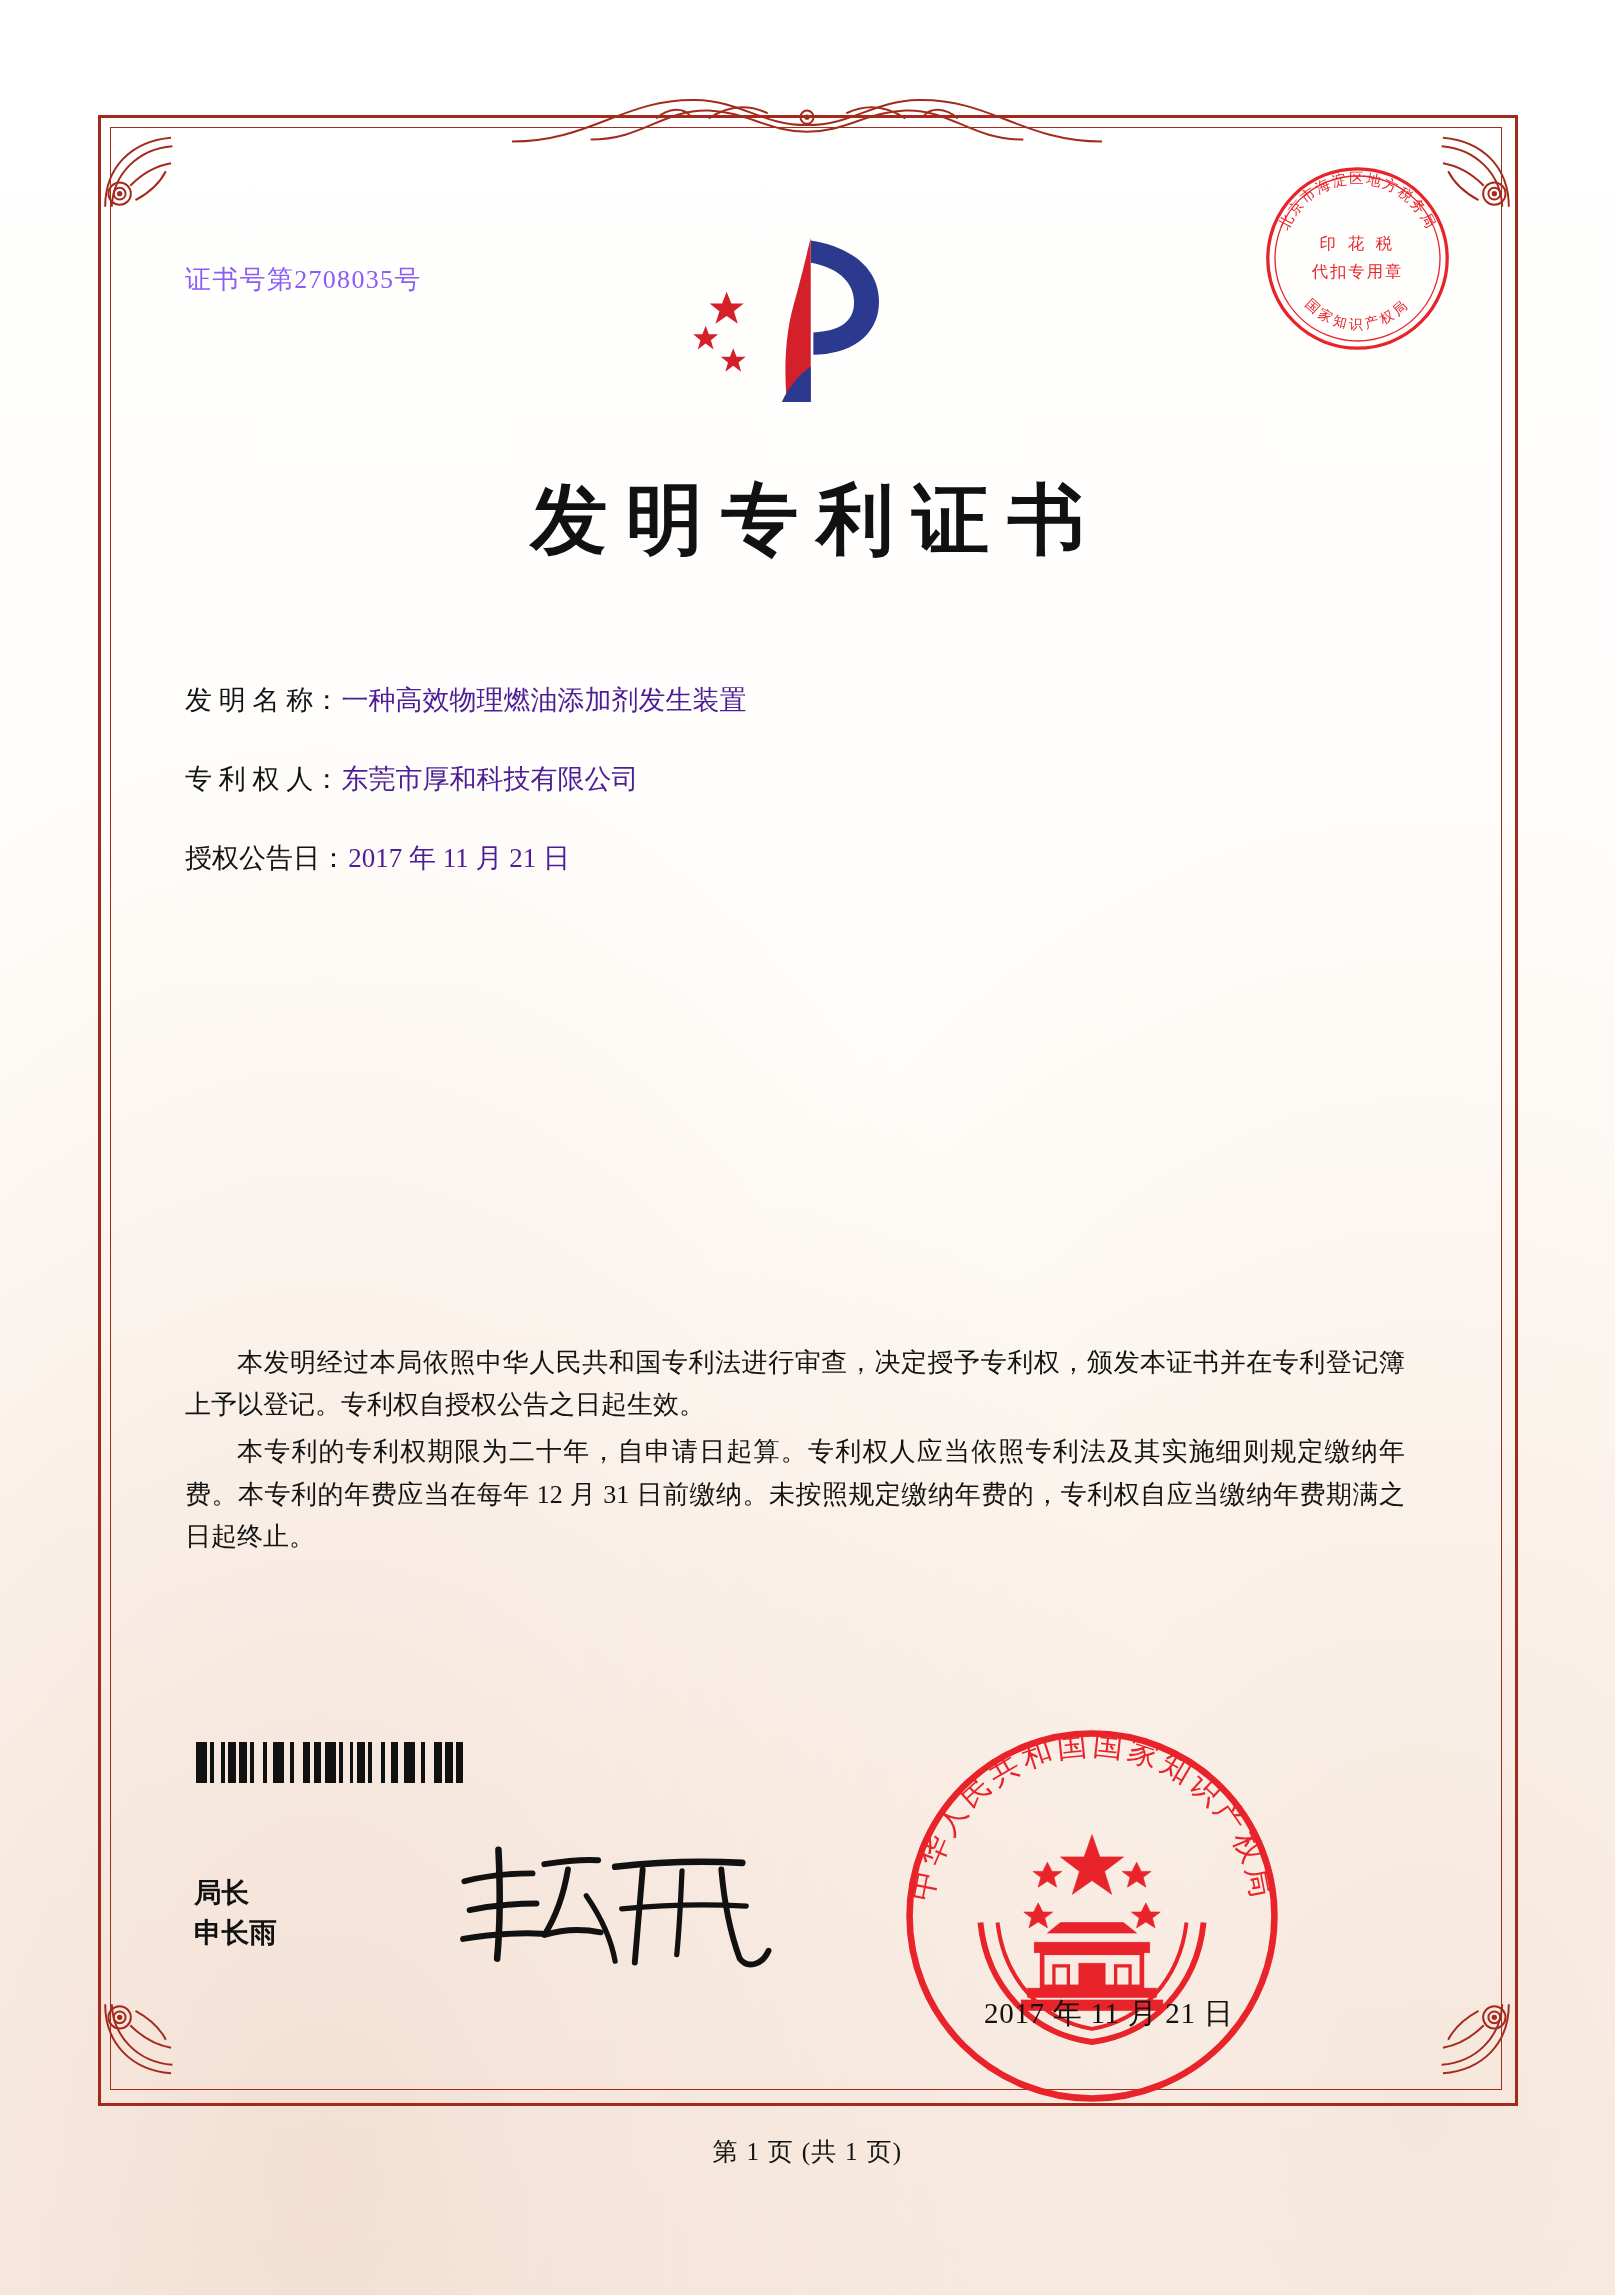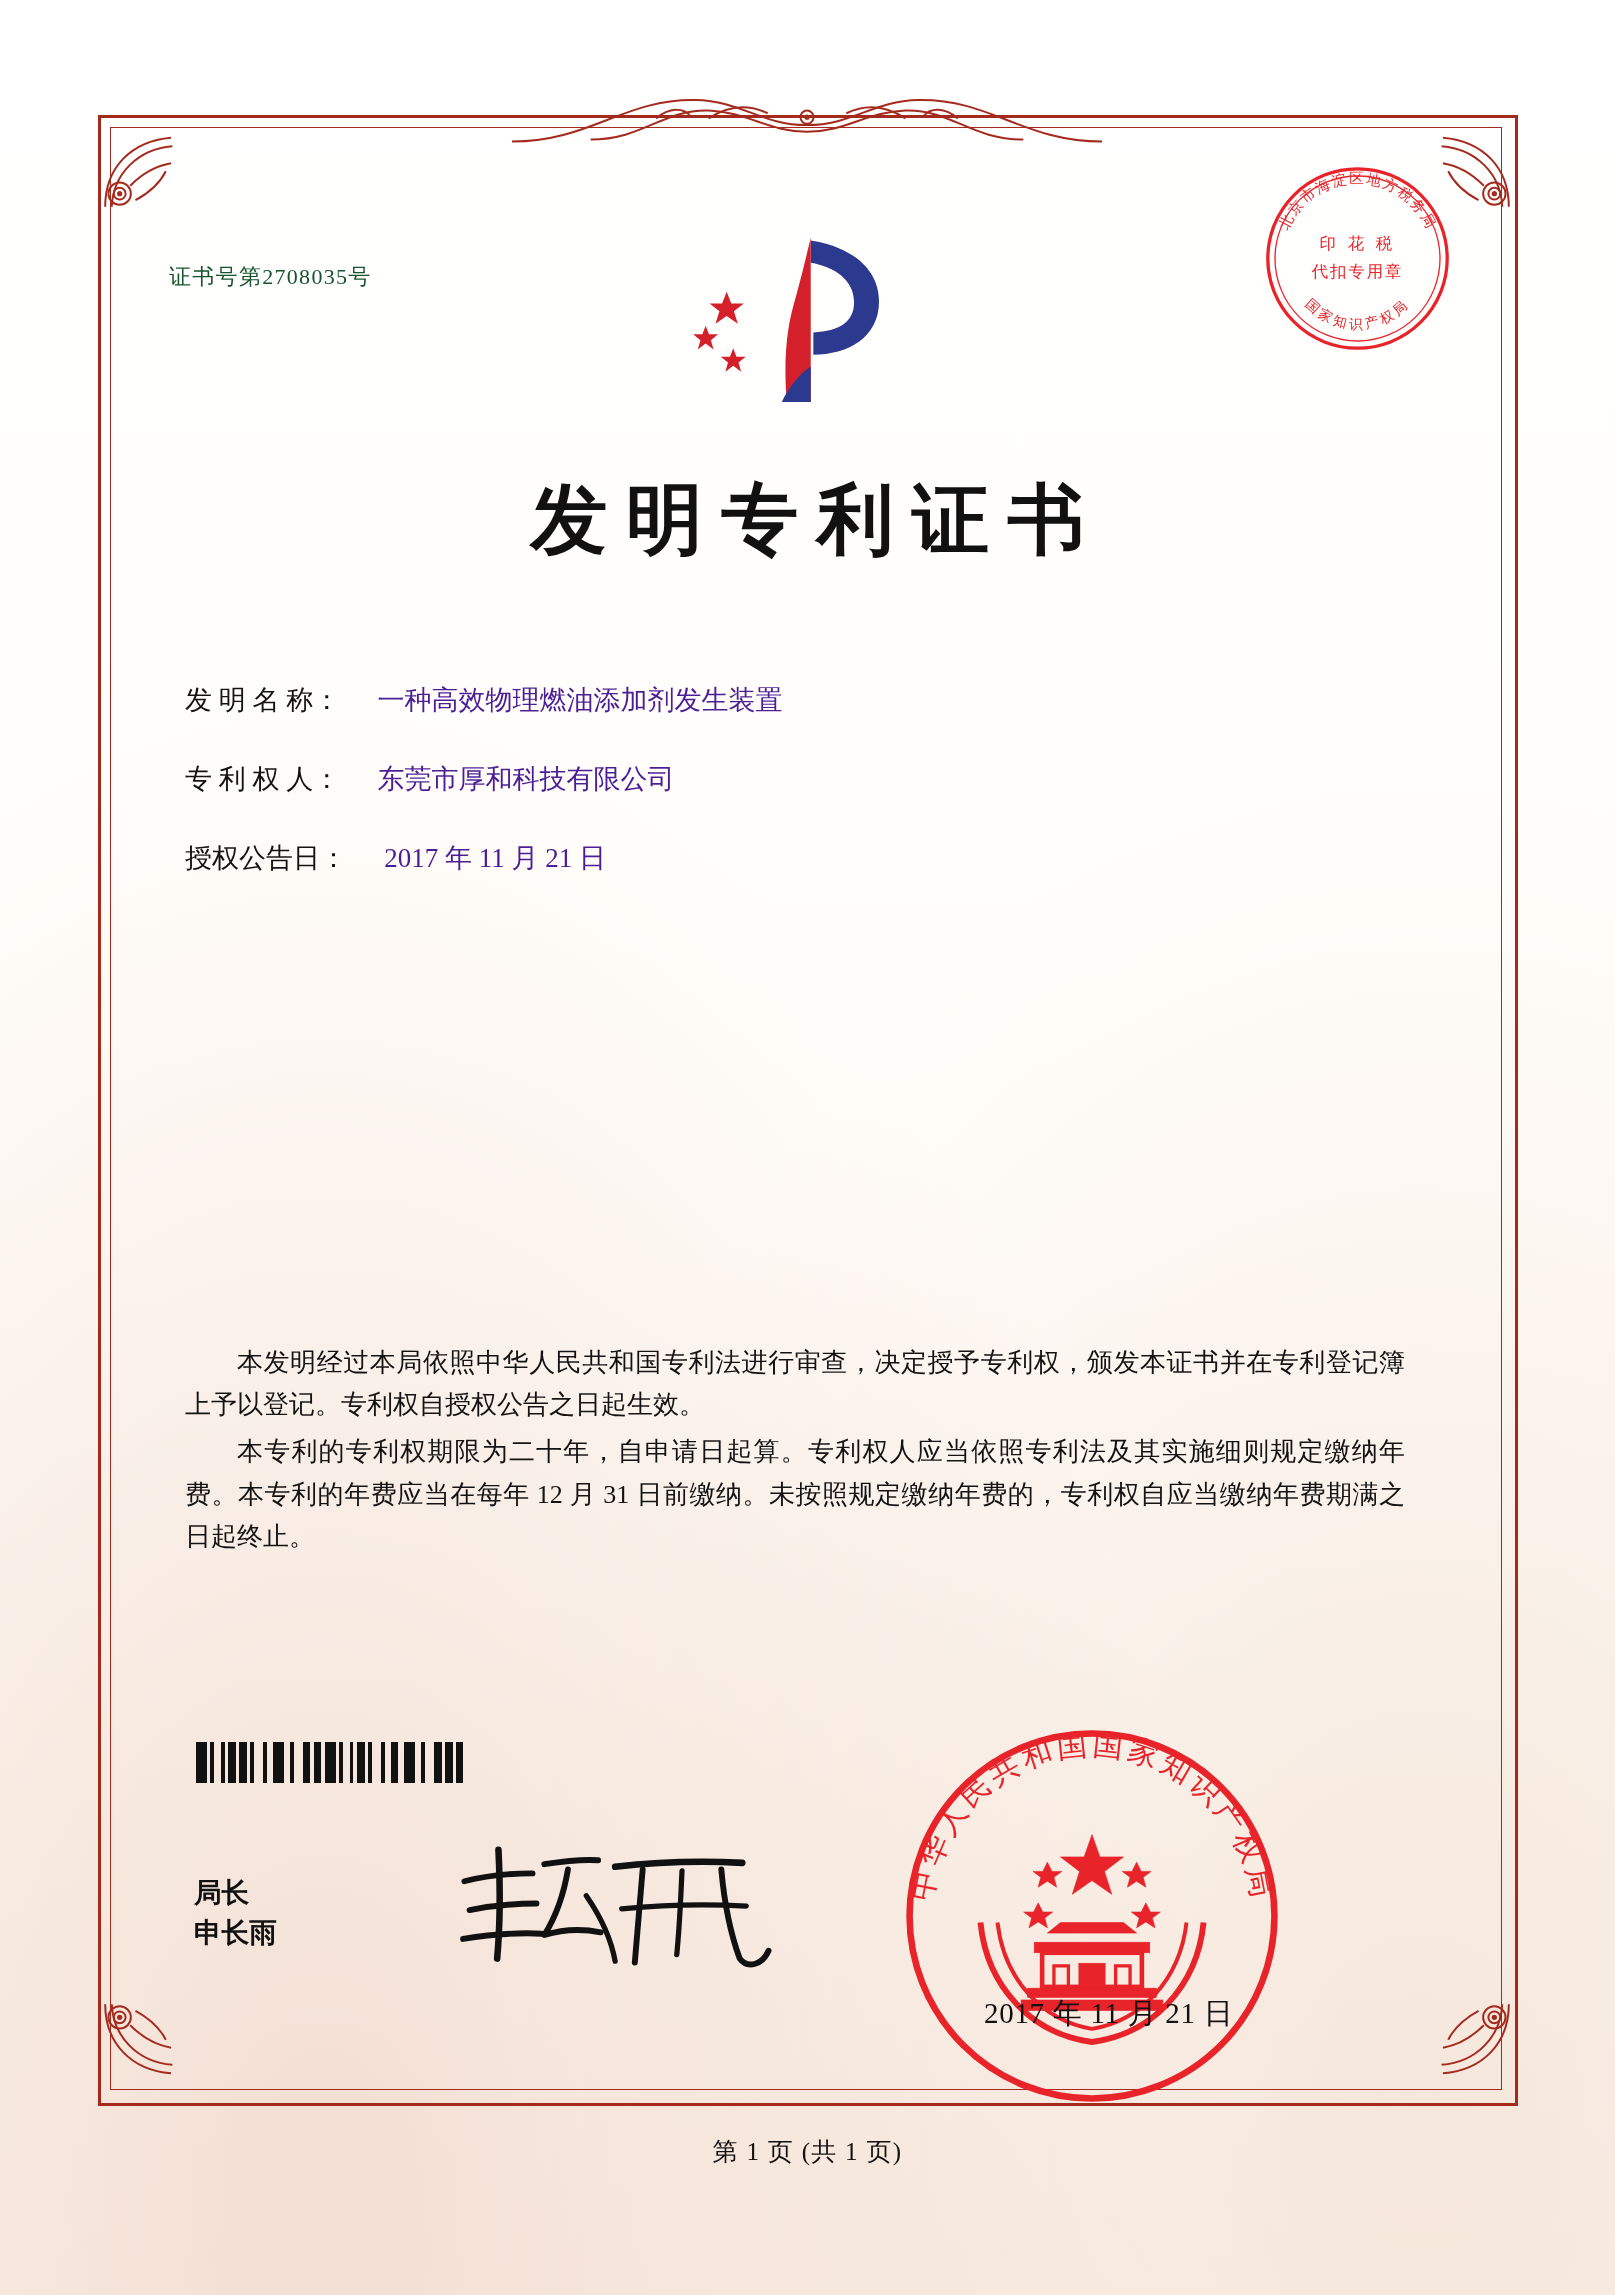--- a/index.html
+++ b/index.html
@@ -64,25 +64,25 @@
     left: 512px;
     top: 79px;
     width: 590px;
     height: 79px;
   }
   .top-ornament svg { width: 100%; height: 100%; display: block; }
 
   
   .cert-number {
     position: absolute;
-    left: 169px;
+    left: 185px;
     top: 262px;
-    font-size: 22px;
+    font-size: 26px;
     letter-spacing: 1.3px;
-    color: #14532d;
+    color: #8b5cf6;
     white-space: nowrap;
   }
 
   .logo {
     position: absolute;
     left: 682px;
     top: 226px;
     width: 243px;
     height: 197px;
   }
@@ -120,21 +120,20 @@
     top: 682px;
     width: 1246px;
   }
   .field-row {
     display: flex;
     align-items: center;
     margin-bottom: 43px;
     font-size: 27px;
     color: #131313;
     white-space: nowrap;
-    gap: 36px;
   }
   .field-label {
     color: #131313;
   }
   .field-value {
     color: #4c1d95;
     margin-left: 1.3px;
   }
   .field-value.mono-ish {
     font-family: "Liberation Serif", "DejaVu Serif", serif;

